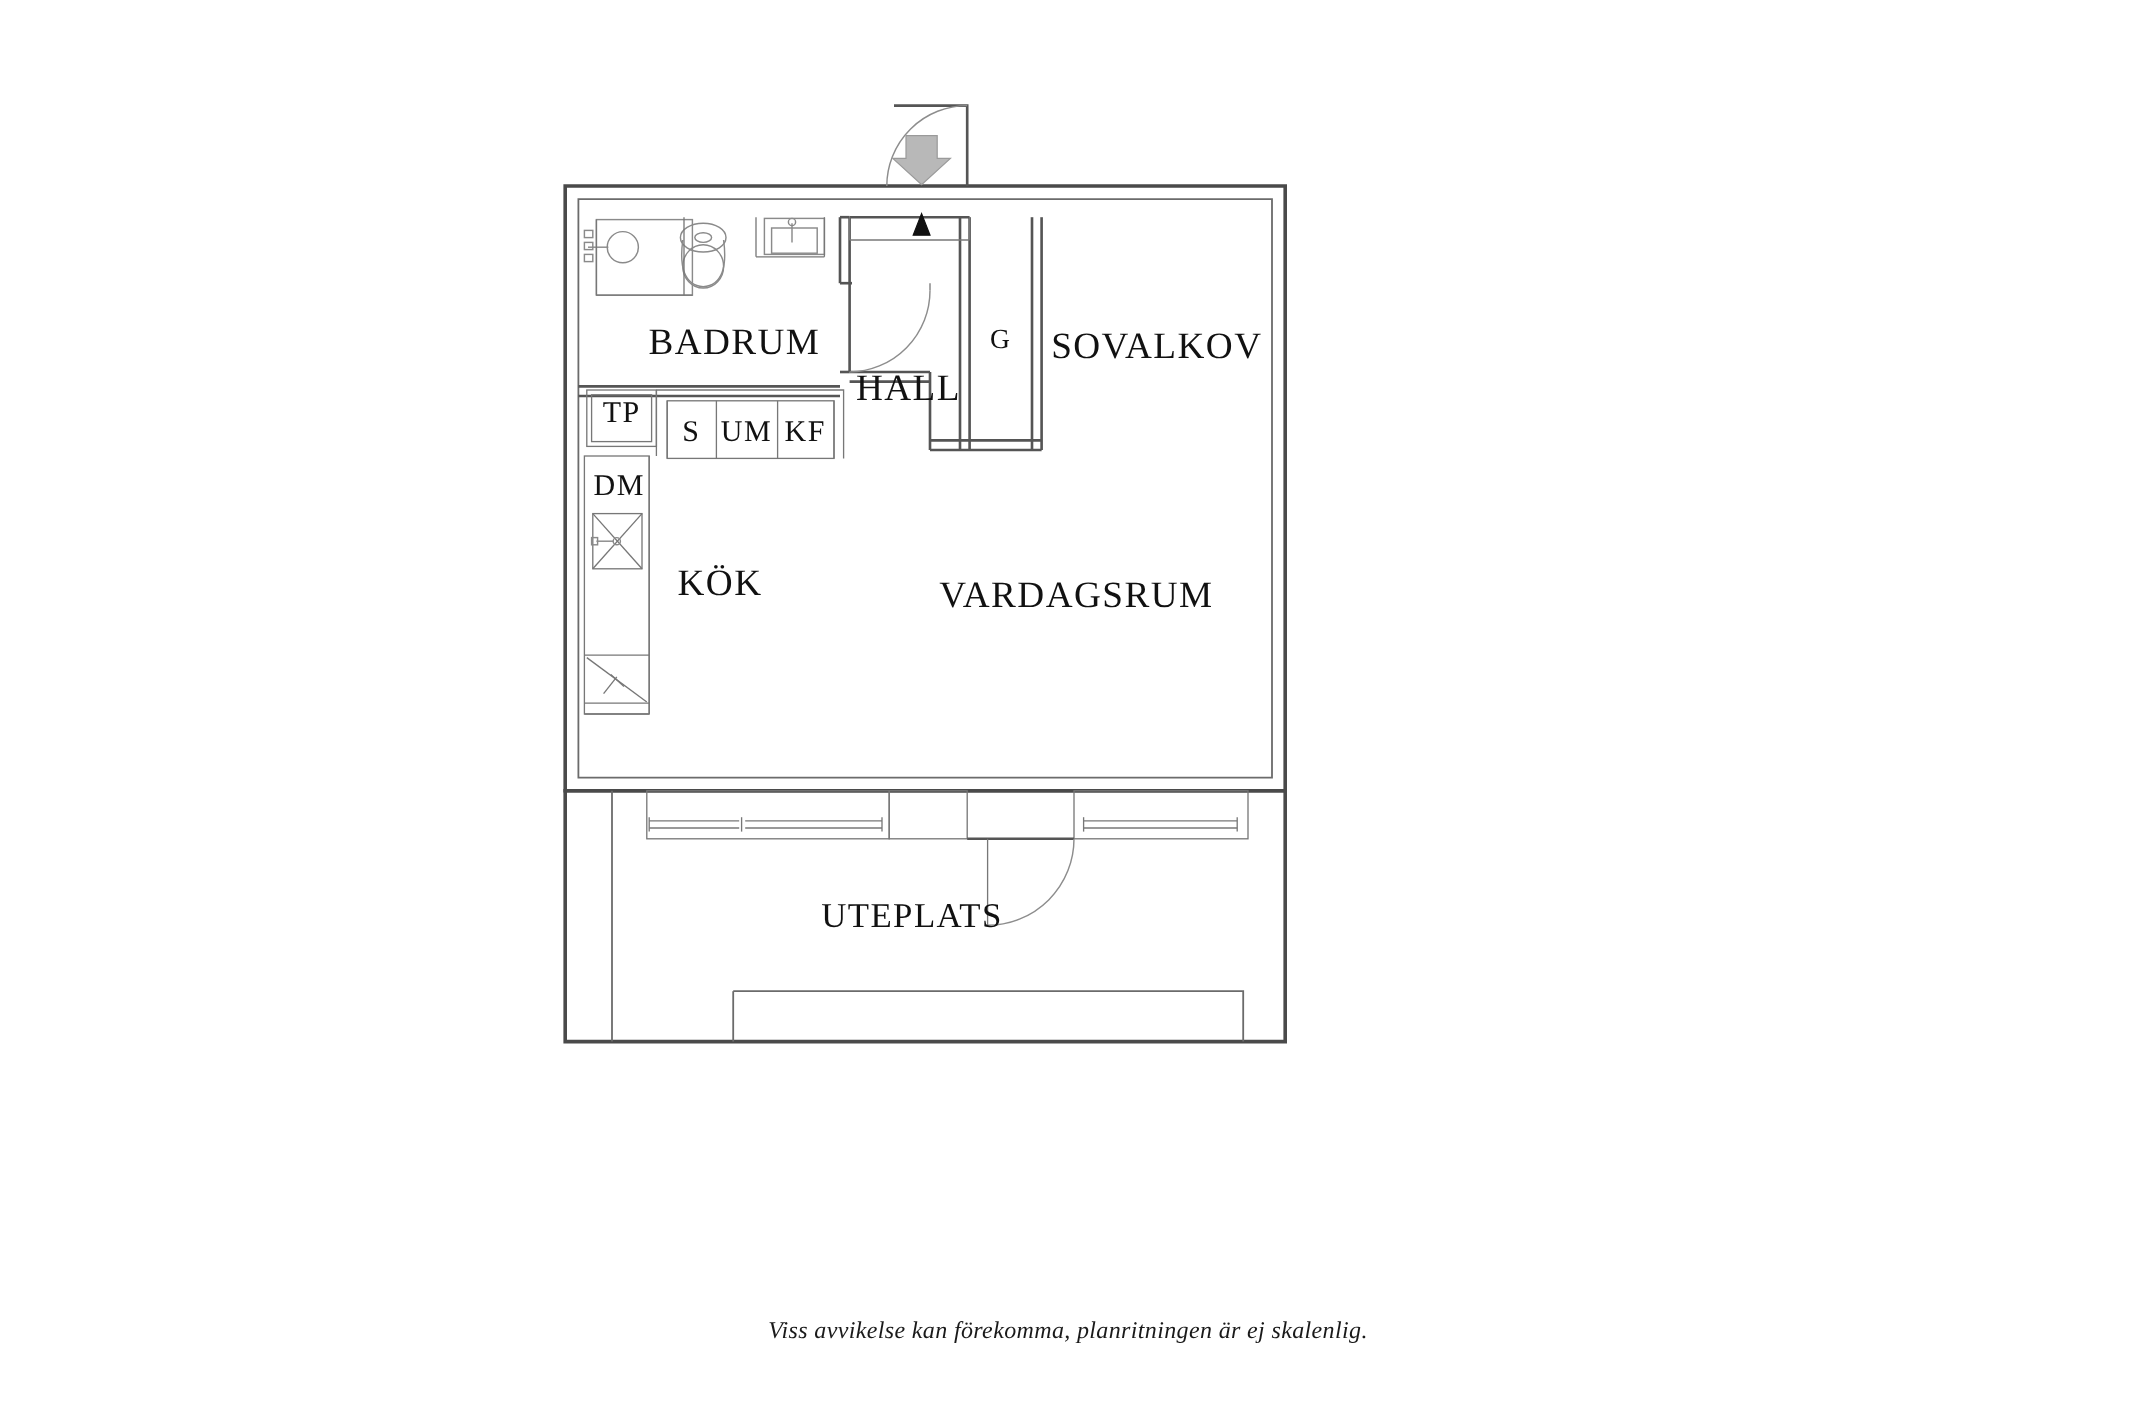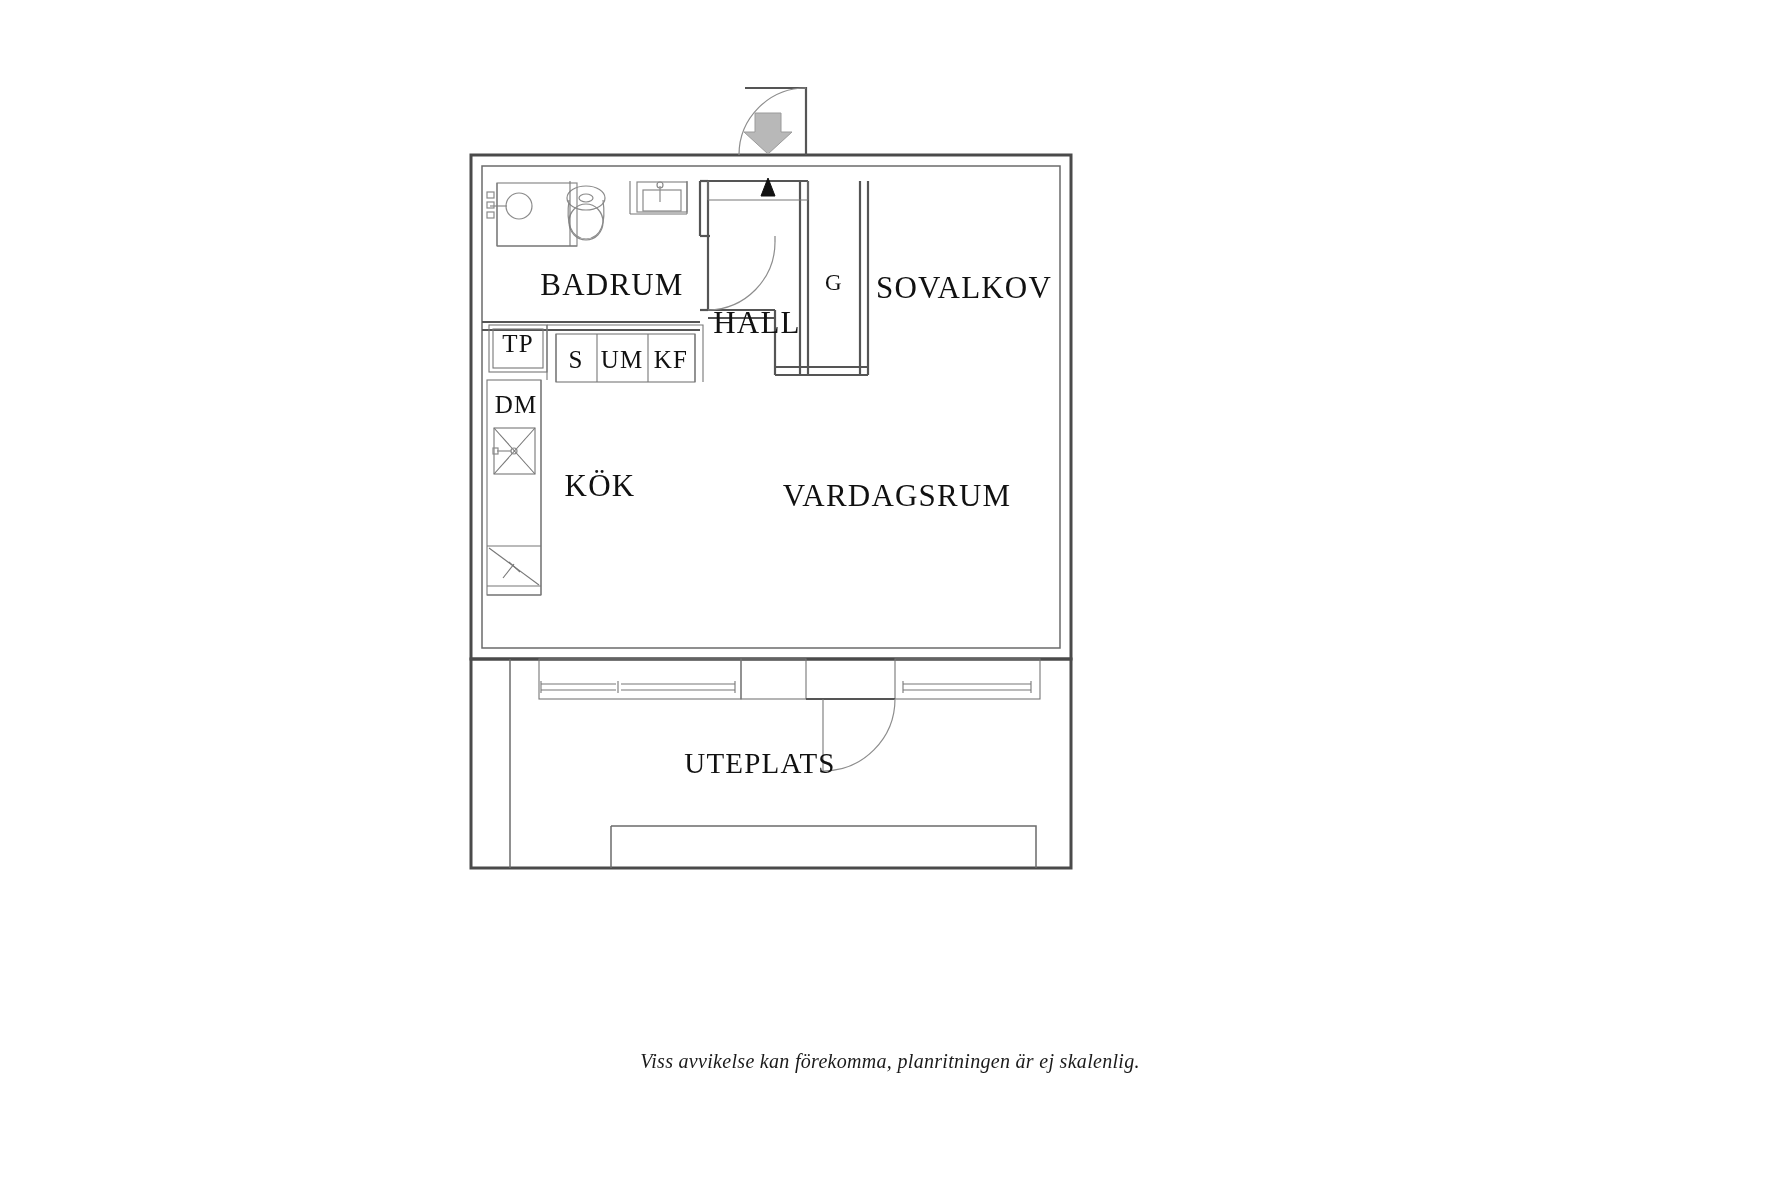--- a/index.html
+++ b/index.html
@@ -9,21 +9,21 @@
   #plan-root{position:absolute;left:0;top:0;width:1780px;height:833px;}
   svg#floorplan{position:absolute;left:0;top:0;width:1780px;height:1187px;display:block;}
   .roomlabel{font-family:"Liberation Serif","DejaVu Serif",serif;fill:#111;
              letter-spacing:1.2px;text-anchor:middle;dominant-baseline:middle;}
   .rl-big{font-size:31px;}
   .rl-med{font-size:29px;}
   .rl-small{font-size:25px;}
   .rl-tiny{font-size:23px;}
   .caption{position:absolute;width:1780px;text-align:center;
            font-family:"Liberation Serif","DejaVu Serif",serif;
-           font-style:italic;font-size:20px;color:#1a1a1a;letter-spacing:.3px;}
+           font-style:italic;font-size:20px;color:#1a1a1a;letter-spacing:.3px;margin-top:48px;}
   .wall-thick{fill:none;stroke:#4a4a4a;stroke-width:3;}
   .wall-med{fill:none;stroke:#555;stroke-width:2.2;}
   .wall-thin{fill:none;stroke:#6b6b6b;stroke-width:1.5;}
   .line-fine{fill:none;stroke:#777;stroke-width:1.1;}
   .line-fixture{fill:none;stroke:#8a8a8a;stroke-width:1.2;}
   .arc{fill:none;stroke:#8d8d8d;stroke-width:1.2;}
   .arrow-gray{fill:#b8b8b8;stroke:#9a9a9a;stroke-width:1;}
   .arrow-black{fill:#111;stroke:#111;stroke-width:1;}
 </style>
 </head>

